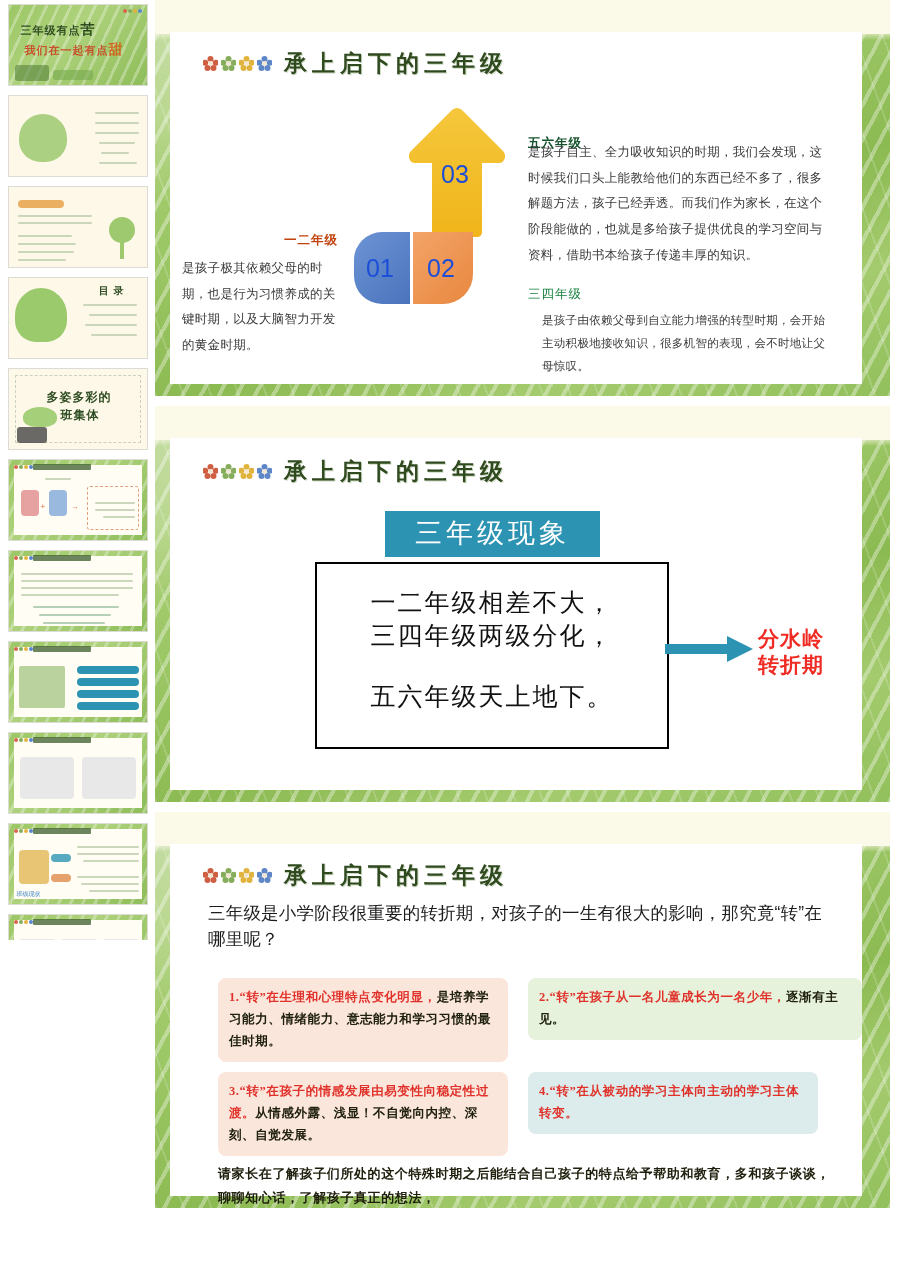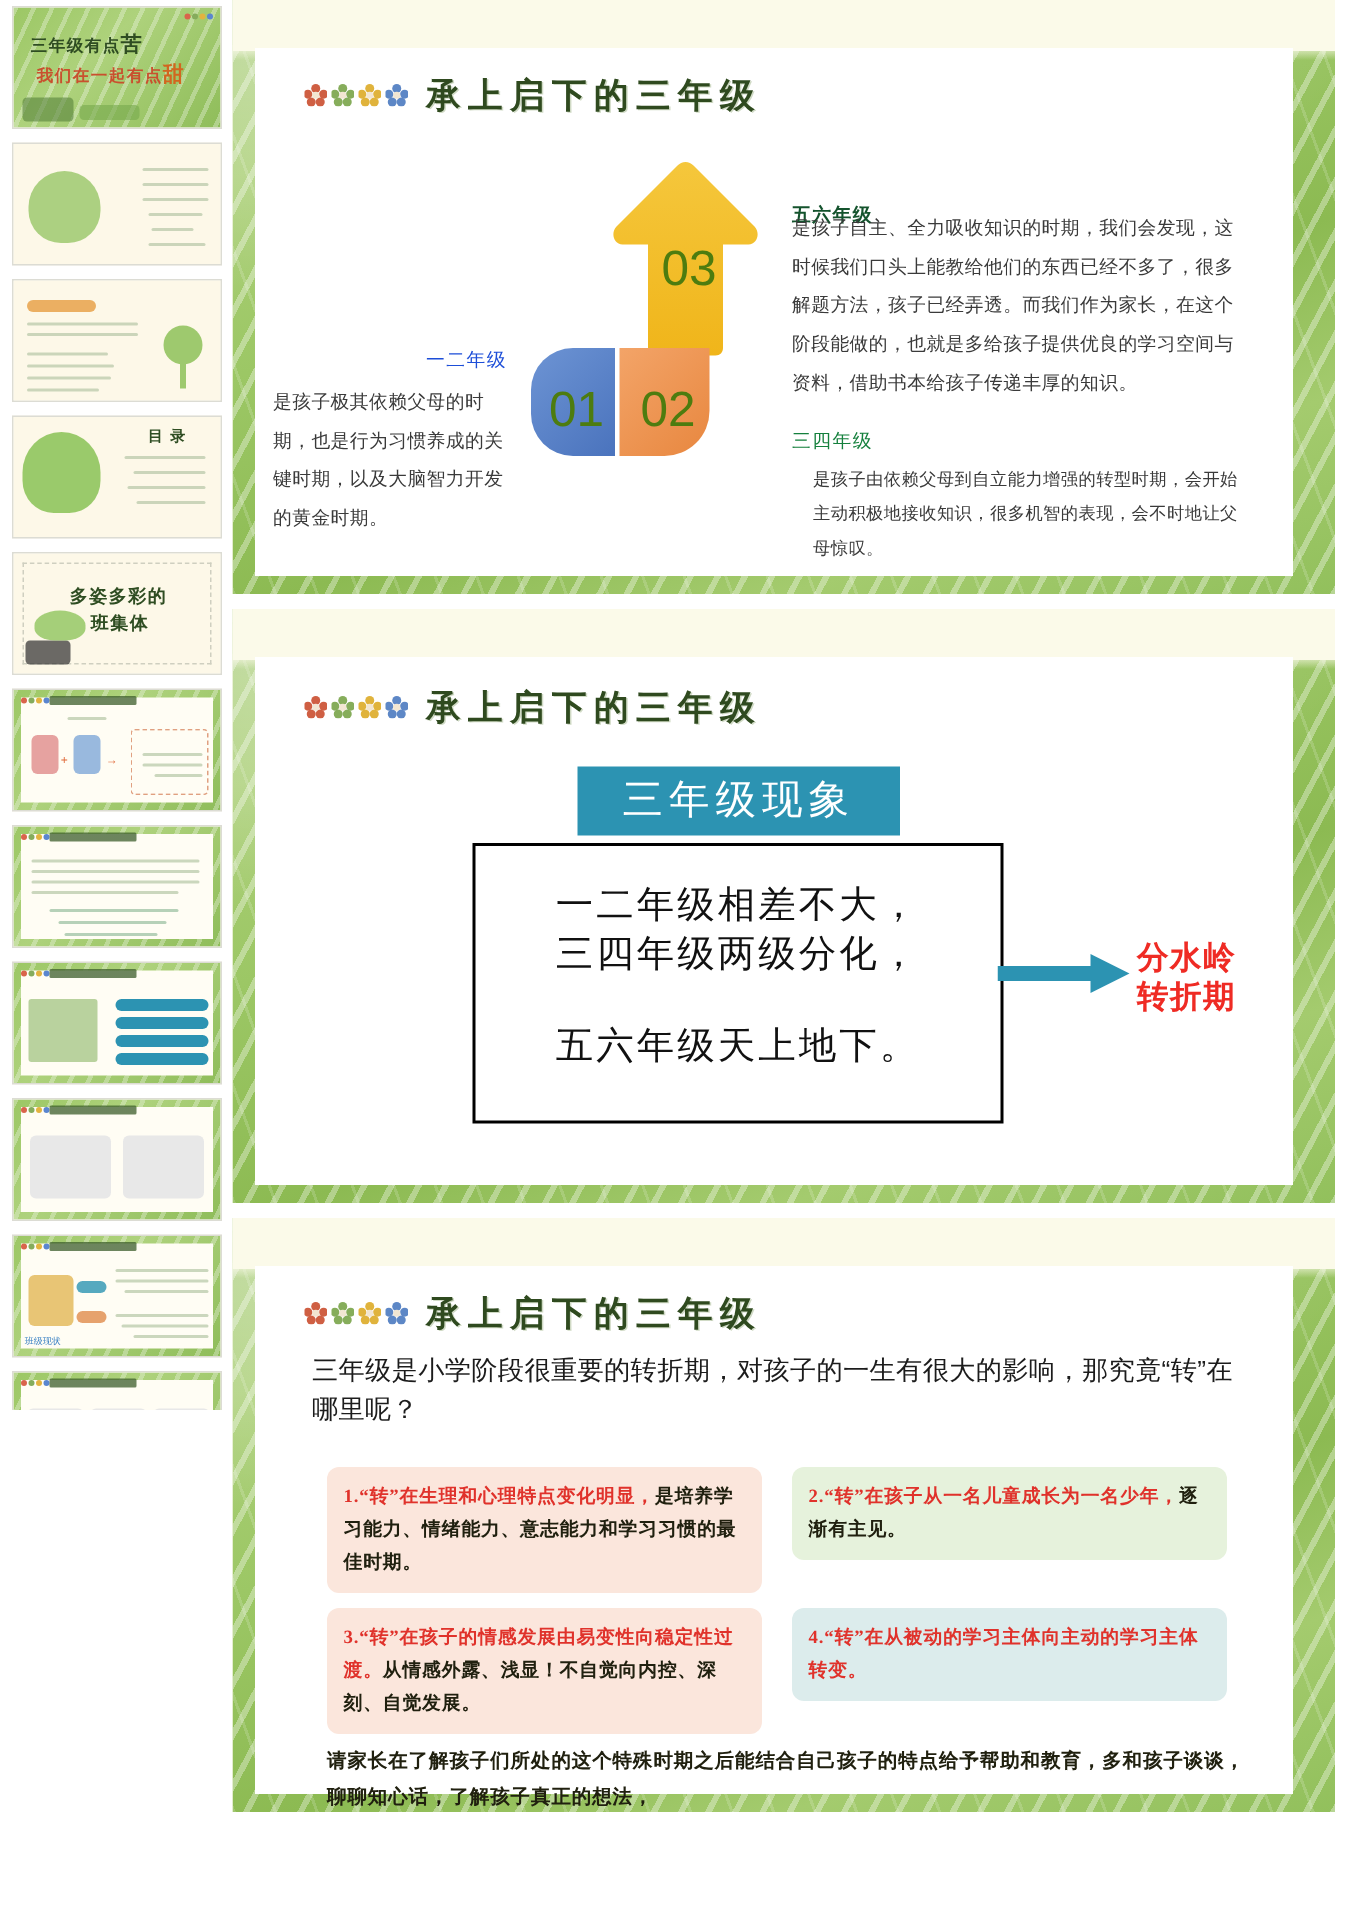--- a/index.html
+++ b/index.html
@@ -41,23 +41,23 @@
   .slide .topcream:after{content:"";position:absolute;left:0;bottom:-6px;width:100%;height:10px;
     background:linear-gradient(180deg,rgba(251,250,233,.9),rgba(251,250,233,0));}
   .card{position:absolute;background:#ffffff;box-shadow:0 0 0 0 rgba(0,0,0,0);}
 
   .hdr{display:flex;align-items:center;gap:12px;}
   .flowers{display:flex;gap:3px;align-items:center;}
   .fl{width:15px;height:15px;position:relative;display:inline-block;}
   .fl svg{display:block;}
   .hdr-title{font-family:"Liberation Serif","DejaVu Serif",serif;font-weight:bold;font-size:23px;
     color:#2f4a1f;letter-spacing:5px;text-shadow:1px 1px 0 rgba(120,150,90,.35);}
-  .num{position:absolute;color:#4d7c0f;font-size:33px;font-family:"Liberation Sans",sans-serif;}
+  .num{position:absolute;color:#1d4ed8;font-size:25px;font-family:"Liberation Sans",sans-serif;}
   .lbl-orange{color:#14532d;font-size:12.5px;font-weight:bold;letter-spacing:1px;margin-top:15px;}
-  .lbl-blue{color:#1d4ed8;font-size:12.5px;font-weight:normal;letter-spacing:1px;}
+  .lbl-blue{color:#c2410c;font-size:12.5px;font-weight:bold;letter-spacing:1px;}
   .lbl-peach{color:#15803d;font-size:12.5px;font-weight:normal;letter-spacing:1px;}
   .body-txt{color:#3a3a3a;font-size:12.5px;line-height:2.05;letter-spacing:.3px;}
   .body-txt.sm{font-size:11.5px;line-height:2.0;}
 
   
   .s2banner{background:#2c93b2;color:#ffffff;font-size:27px;letter-spacing:4px;
      text-align:center;padding:4px 0 6px 0;}
   .s2box{border:2px solid #000000;background:#ffffff;}
   .s2line{font-size:25px;color:#111;letter-spacing:2px;text-align:center;}
   .s2arrow{position:absolute;}
@@ -528,21 +528,21 @@
               </span>
           </span>
           <span class="hdr-title">承上启下的三年级</span>
         </div>
 
         <div class="s3intro" style="position:absolute;left:38px;top:56px;width:626px;">三年级是小学阶段很重要的转折期，对孩子的一生有很大的影响，那究竟“转”在哪里呢？</div>
 
         <div class="s3box peach" style="position:absolute;left:48px;top:134px;width:290px;">
           <span class="s3red">1.“转”在生理和心理特点变化明显，</span><span class="s3dark">是培养学习能力、情绪能力、意志能力和学习习惯的最佳时期。</span>
         </div>
-        <div class="s3box mint" style="position:absolute;left:358px;top:134px;width:290px;">
+        <div class="s3box mint" style="position:absolute;left:358px;top:134px;width:334px;">
           <span class="s3red">2.“转”在孩子从一名儿童成长为一名少年，</span><span class="s3dark">逐渐有主见。</span>
         </div>
         <div class="s3box peach" style="position:absolute;left:48px;top:228px;width:290px;">
           <span class="s3red">3.“转”在孩子的情感发展由易变性向稳定性过渡。</span><span class="s3dark">从情感外露、浅显！不自觉向内控、深刻、自觉发展。</span>
         </div>
         <div class="s3box ice" style="position:absolute;left:358px;top:228px;width:290px;">
           <span class="s3red">4.“转”在从被动的学习主体向主动的学习主体转变。</span><span class="s3dark"></span>
         </div>
 
         <div class="s3foot" style="position:absolute;left:48px;top:318px;width:612px;">请家长在了解孩子们所处的这个特殊时期之后能结合自己孩子的特点给予帮助和教育，多和孩子谈谈，聊聊知心话，了解孩子真正的想法，</div>

